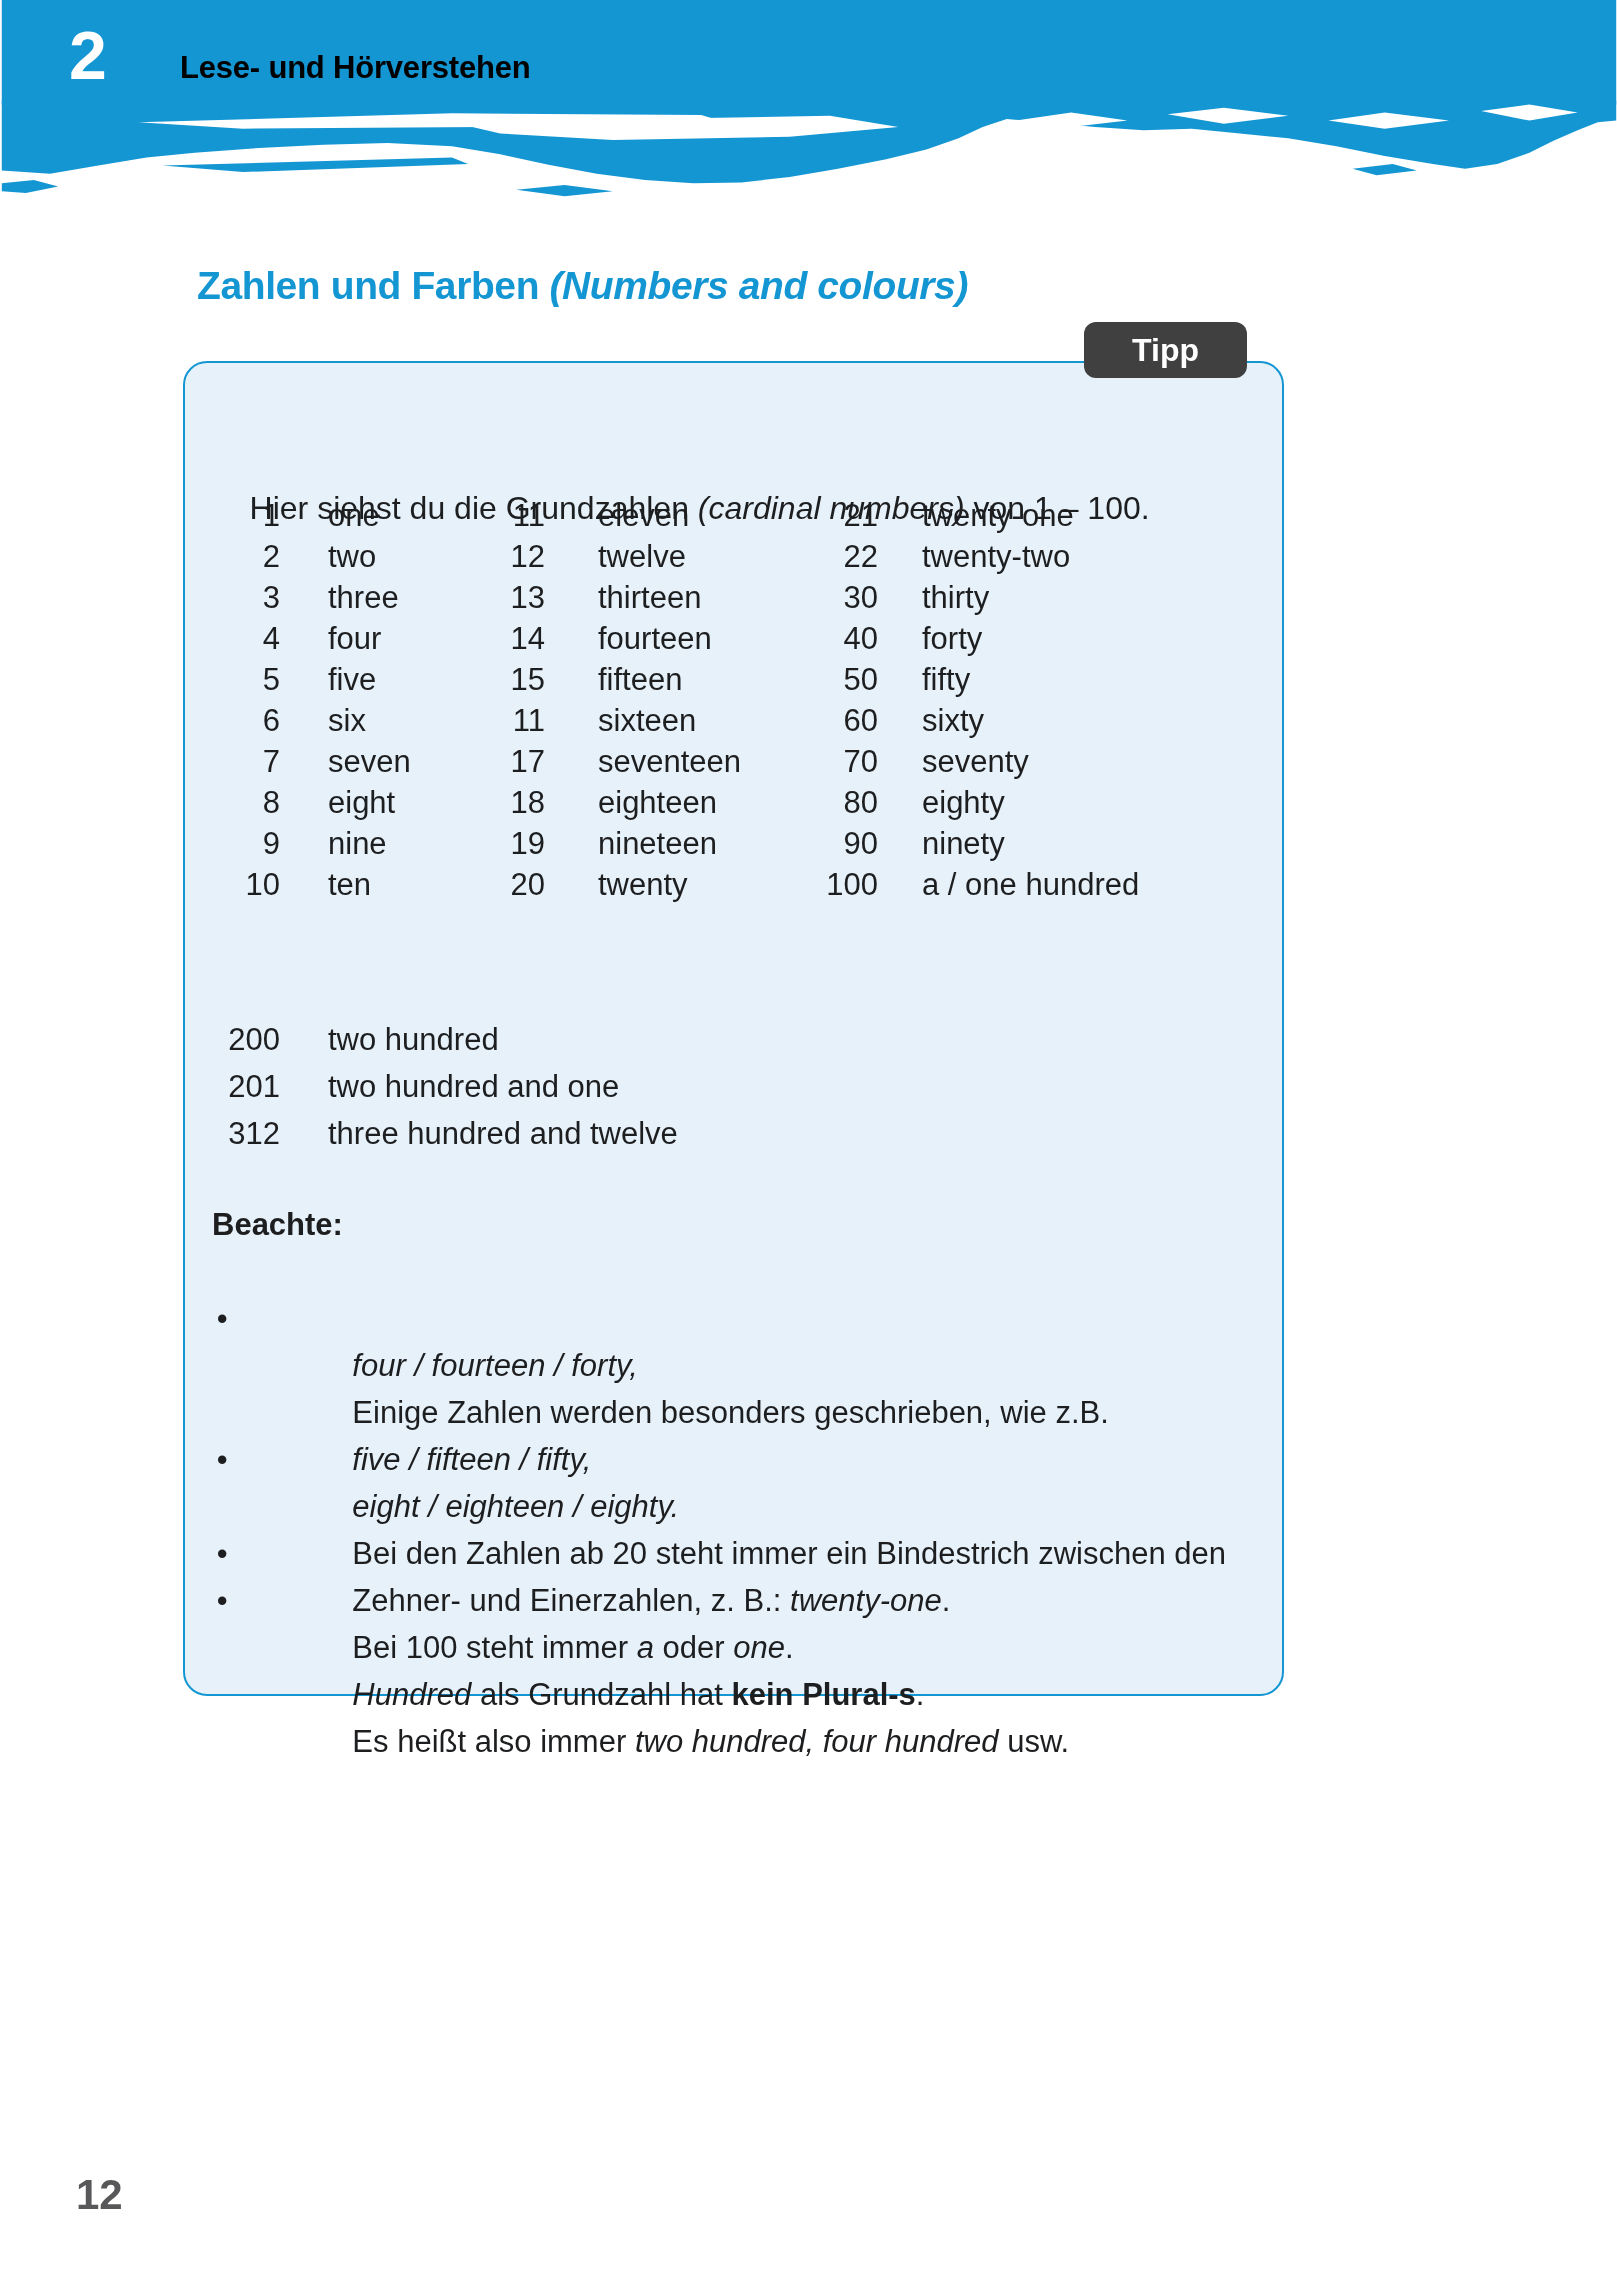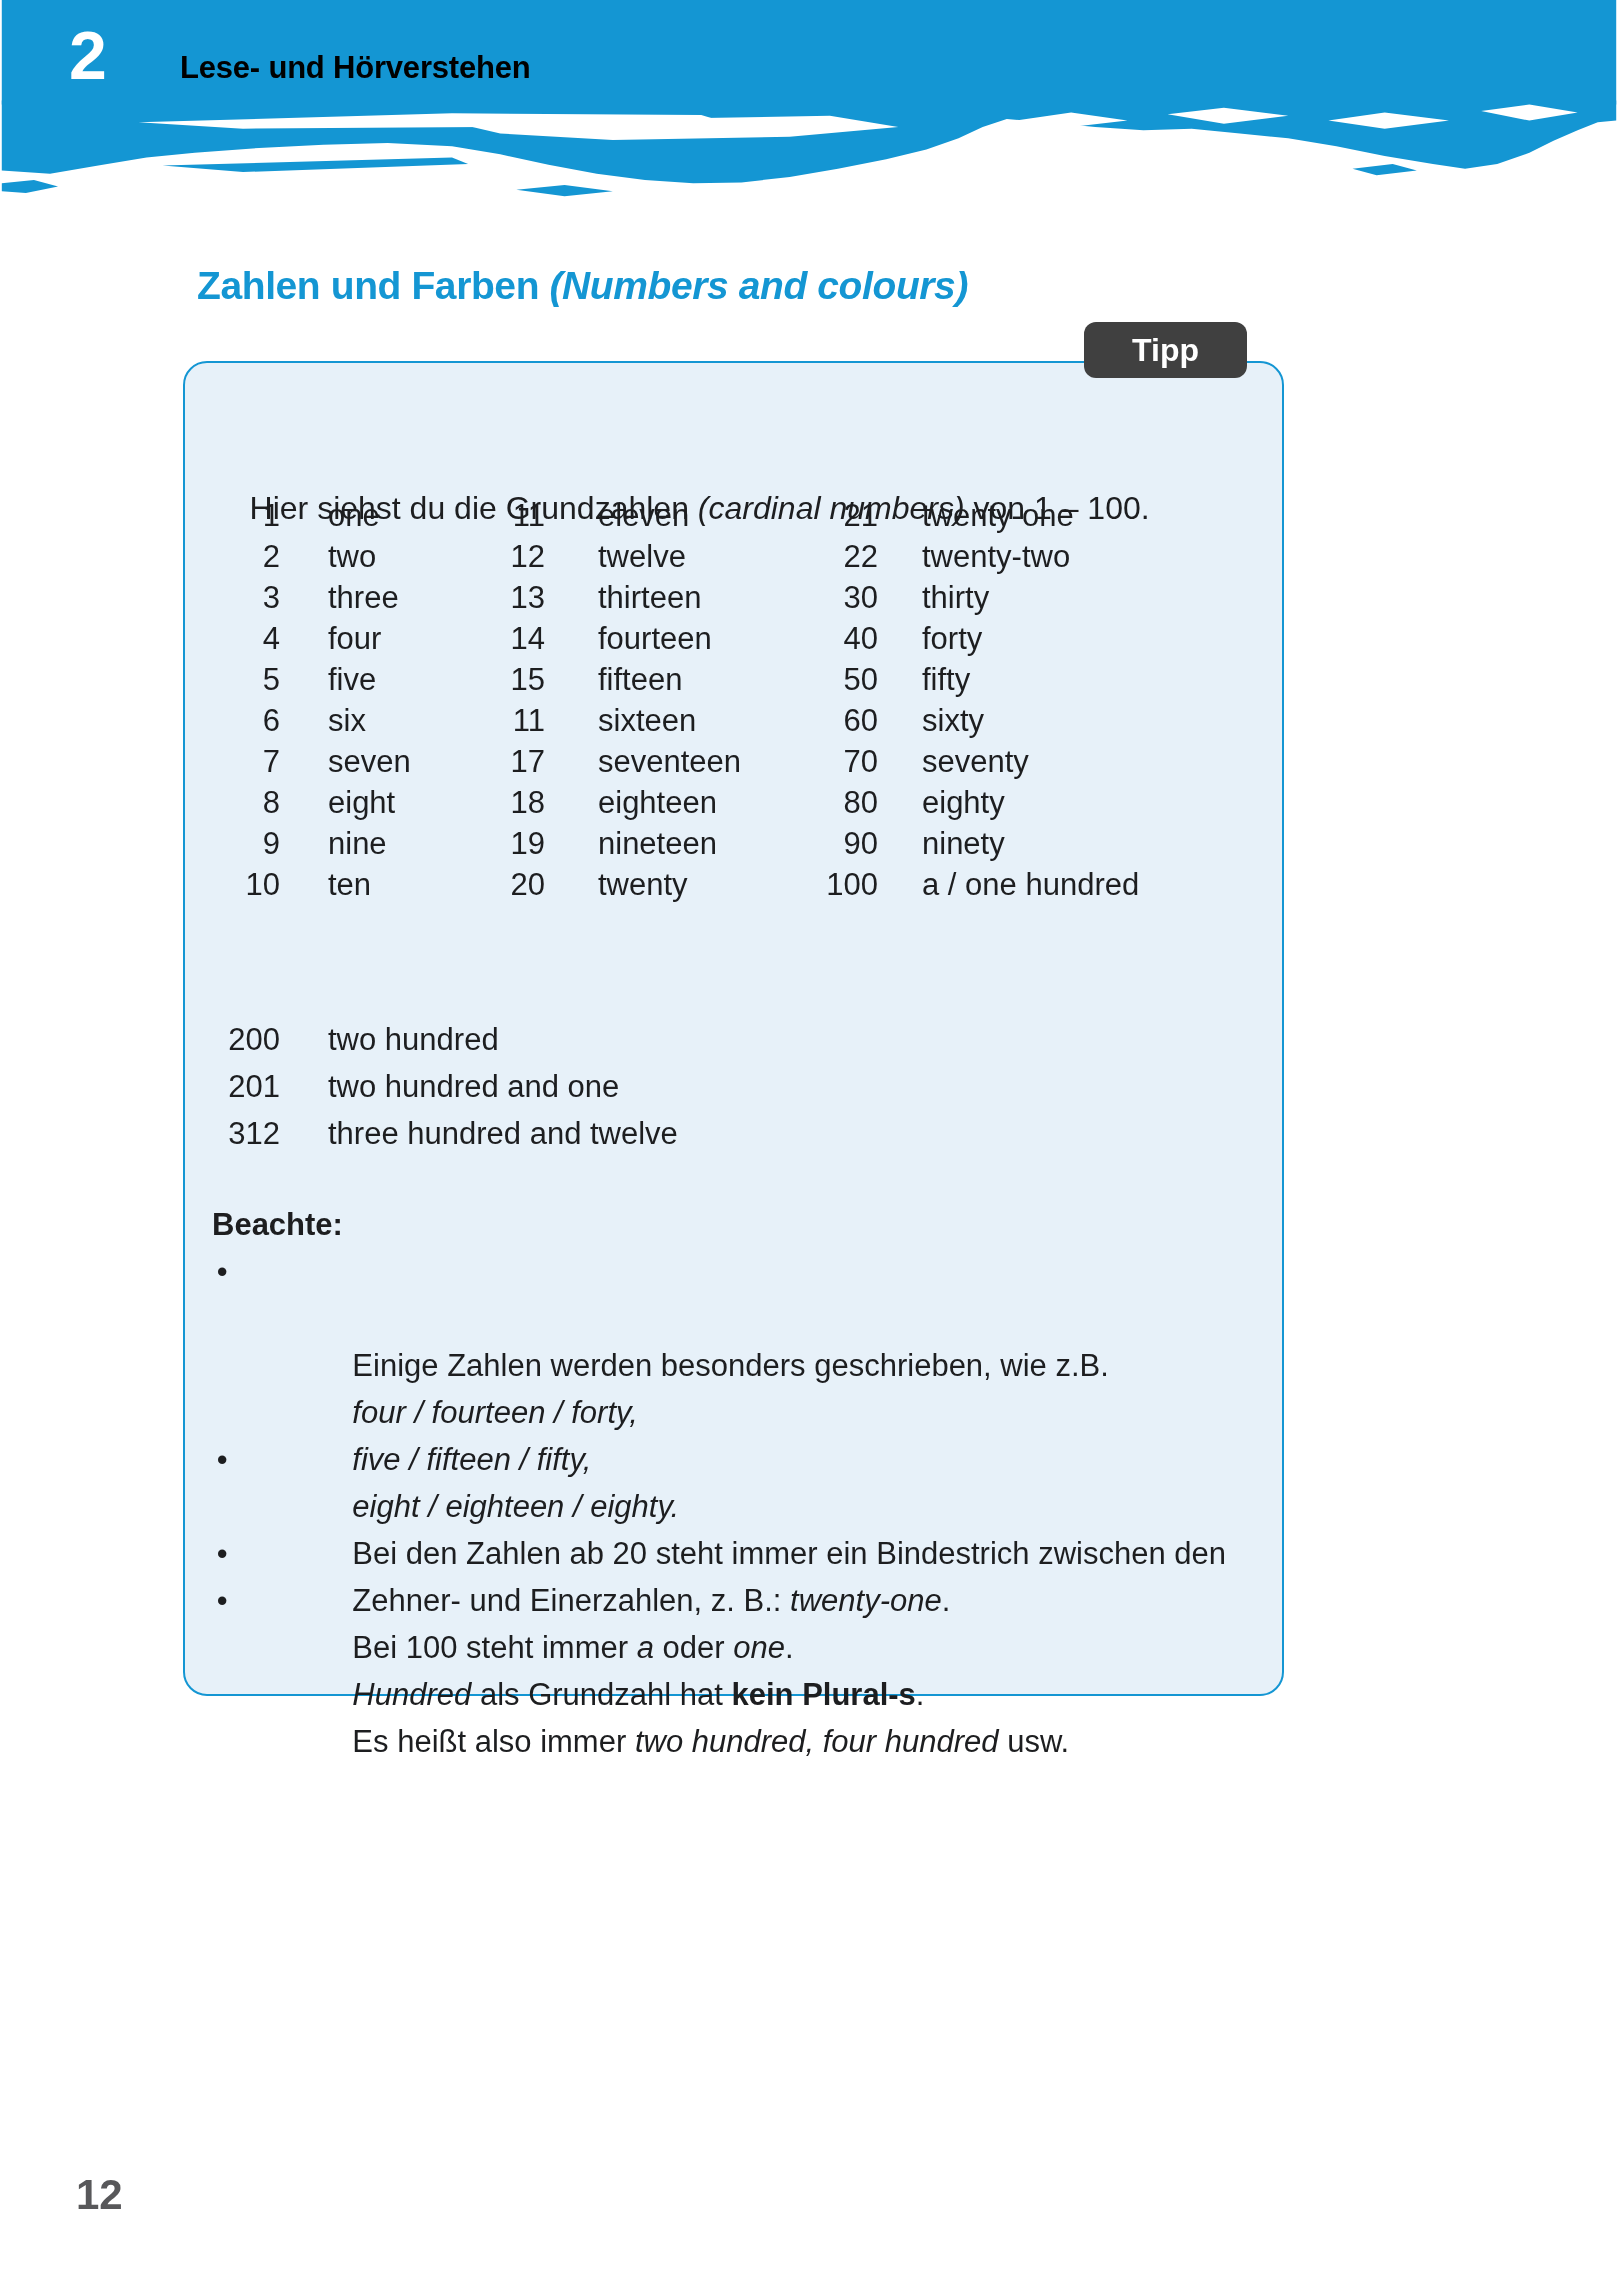--- a/index.html
+++ b/index.html
@@ -208,37 +208,37 @@
           <span class="cell num">312</span>
           <span class="cell word w1">three hundred and twelve</span>
         </div>
       </div>
 
     <div class="note">
       <div class="note-heading">Beachte:</div>
       <div class="note-lines">
 
           <div class="note-line">
+            <span class="dot" style="visibility: hidden;"></span>
+            <span class="line-text">
+              
+            <span class="seg i">four / fourteen / forty,</span></span>
+          </div>
+
+          <div class="note-line">
             <span class="dot"></span>
             <span class="line-text">
               
             <span class="seg">Einige Zahlen werden besonders geschrieben, wie z.B.</span></span>
           </div>
 
           <div class="note-line">
             <span class="dot" style="visibility: hidden;"></span>
             <span class="line-text">
               
-            <span class="seg i">four / fourteen / forty,</span></span>
-          </div>
-
-          <div class="note-line">
-            <span class="dot" style="visibility: hidden;"></span>
-            <span class="line-text">
-              
             <span class="seg i">five / fifteen / fifty,</span></span>
           </div>
 
           <div class="note-line">
             <span class="dot" style="visibility: hidden;"></span>
             <span class="line-text">
               
             <span class="seg i">eight / eighteen / eighty.</span></span>
           </div>
 

